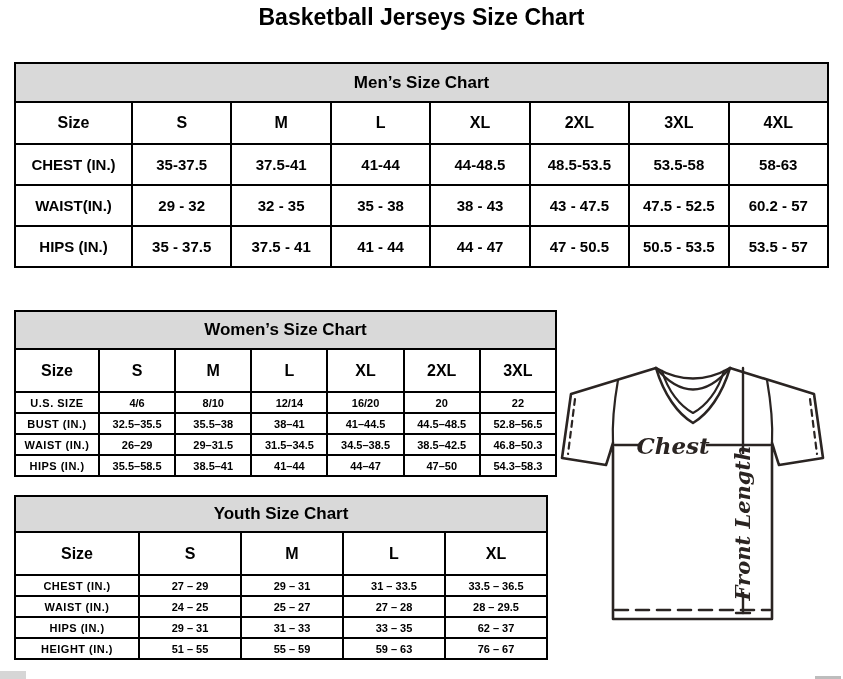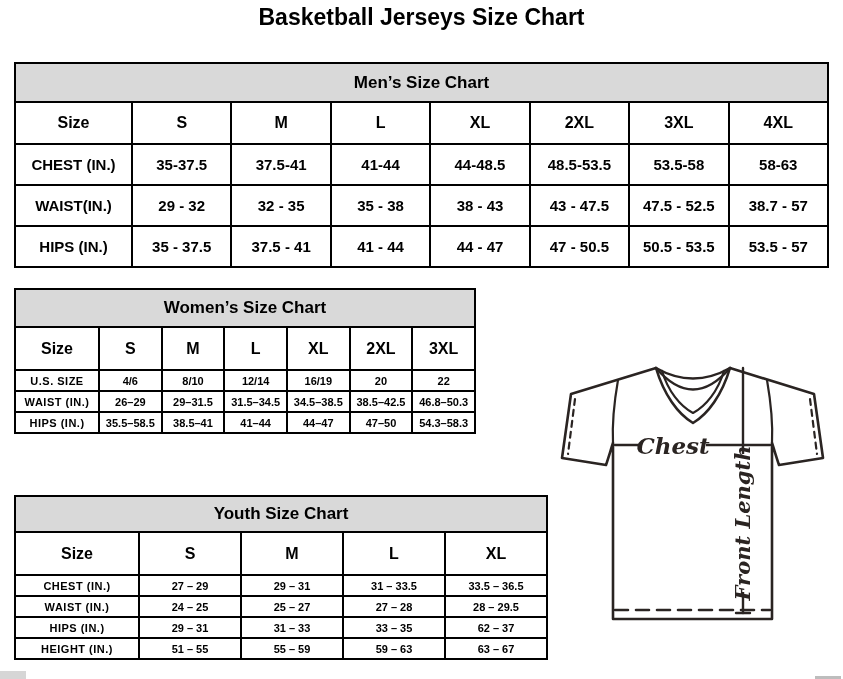--- a/index.html
+++ b/index.html
@@ -82,36 +82,36 @@
           <td class="data-td">58-63</td>
         </tr>
         <tr>
           <th class="label-td">WAIST(IN.)</th>
           <td class="data-td">29 - 32</td>
           <td class="data-td">32 - 35</td>
           <td class="data-td">35 - 38</td>
           <td class="data-td">38 - 43</td>
           <td class="data-td">43 - 47.5</td>
           <td class="data-td">47.5 - 52.5</td>
-          <td class="data-td">38.7 - 57</td>
+          <td class="data-td">60.2 - 57</td>
         </tr>
         <tr>
           <th class="label-td">HIPS (IN.)</th>
           <td class="data-td">35 - 37.5</td>
           <td class="data-td">37.5 - 41</td>
           <td class="data-td">41 - 44</td>
           <td class="data-td">44 - 47</td>
           <td class="data-td">47 - 50.5</td>
           <td class="data-td">50.5 - 53.5</td>
           <td class="data-td">53.5 - 57</td>
         </tr>
       </tbody>
     </table>
 
-  <table class="size-table womens" style="left:14px;top:288px;width:462px;">
+  <table class="size-table womens" style="left:14px;top:310px;width:543px;">
       <colgroup>
         <col style="width: 84px;">
         <col>
         <col>
         <col>
         <col>
         <col>
         <col>
       </colgroup>
       <tbody>
@@ -125,23 +125,32 @@
           <th class="size-td">L</th>
           <th class="size-td">XL</th>
           <th class="size-td">2XL</th>
           <th class="size-td">3XL</th>
         </tr>
         <tr>
           <th class="label-td">U.S. SIZE</th>
           <td class="data-td">4/6</td>
           <td class="data-td">8/10</td>
           <td class="data-td">12/14</td>
-          <td class="data-td">16/19</td>
+          <td class="data-td">16/20</td>
           <td class="data-td">20</td>
           <td class="data-td">22</td>
+        </tr>
+        <tr>
+          <th class="label-td">BUST (IN.)</th>
+          <td class="data-td">32.5–35.5</td>
+          <td class="data-td">35.5–38</td>
+          <td class="data-td">38–41</td>
+          <td class="data-td">41–44.5</td>
+          <td class="data-td">44.5–48.5</td>
+          <td class="data-td">52.8–56.5</td>
         </tr>
         <tr>
           <th class="label-td">WAIST (IN.)</th>
           <td class="data-td">26–29</td>
           <td class="data-td">29–31.5</td>
           <td class="data-td">31.5–34.5</td>
           <td class="data-td">34.5–38.5</td>
           <td class="data-td">38.5–42.5</td>
           <td class="data-td">46.8–50.3</td>
         </tr>
@@ -195,21 +204,21 @@
           <td class="data-td">29 – 31</td>
           <td class="data-td">31 – 33</td>
           <td class="data-td">33 – 35</td>
           <td class="data-td">62 – 37</td>
         </tr>
         <tr>
           <th class="label-td">HEIGHT (IN.)</th>
           <td class="data-td">51 – 55</td>
           <td class="data-td">55 – 59</td>
           <td class="data-td">59 – 63</td>
-          <td class="data-td">63 – 67</td>
+          <td class="data-td">76 – 67</td>
         </tr>
       </tbody>
     </table>
 
   <svg class="jersey" width="287" height="268" viewBox="0 0 287 268">
 
     <g>
       <path stroke-width="2.6" d="M 100,7 L 15,33 L 6,97 L 50,104 C 53,95 55,88 57,82 L 57,258 L 216,258 L 216,82 C 218,88 220,95 223,104 L 267,97 L 258,33 L 174,7"></path>
 
       <path stroke-width="2.2" d="M 62,19 C 58,42 56,62 57,82"></path>

